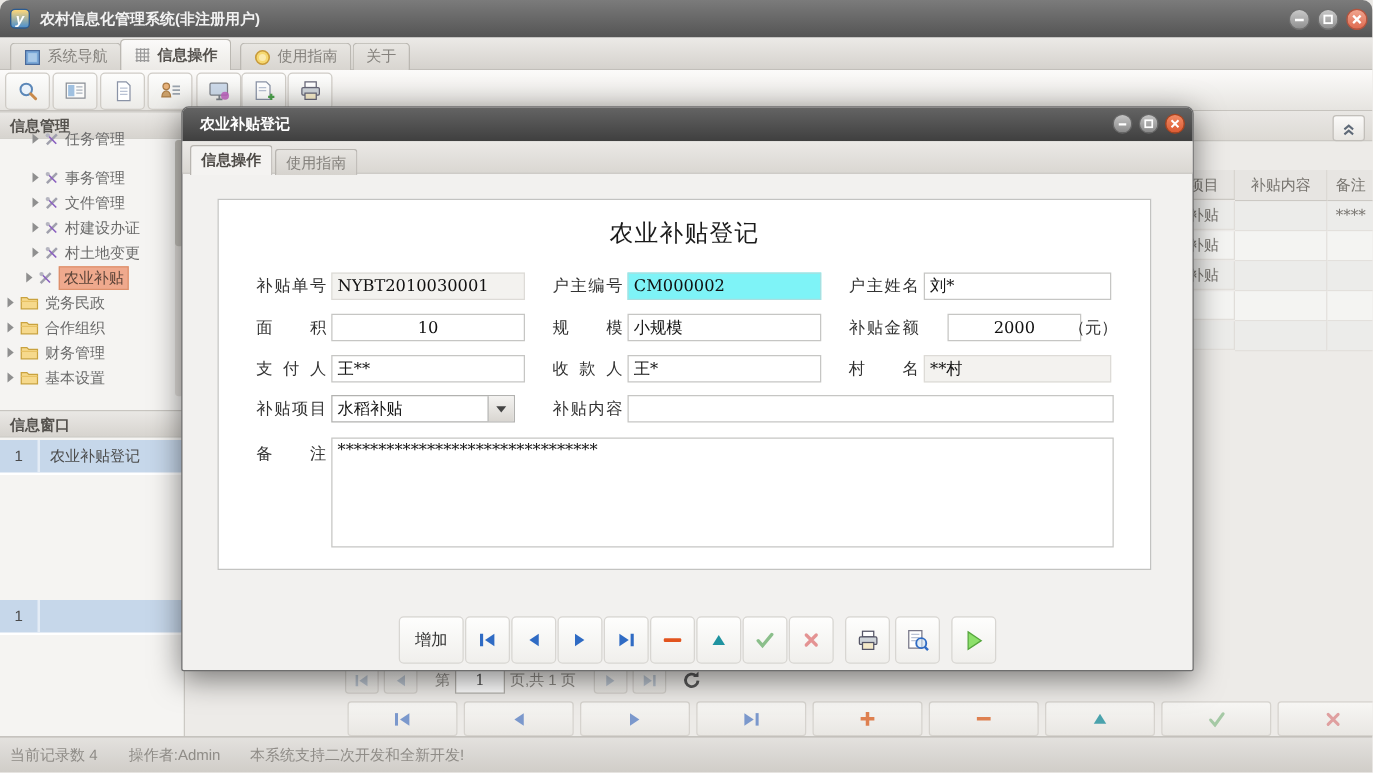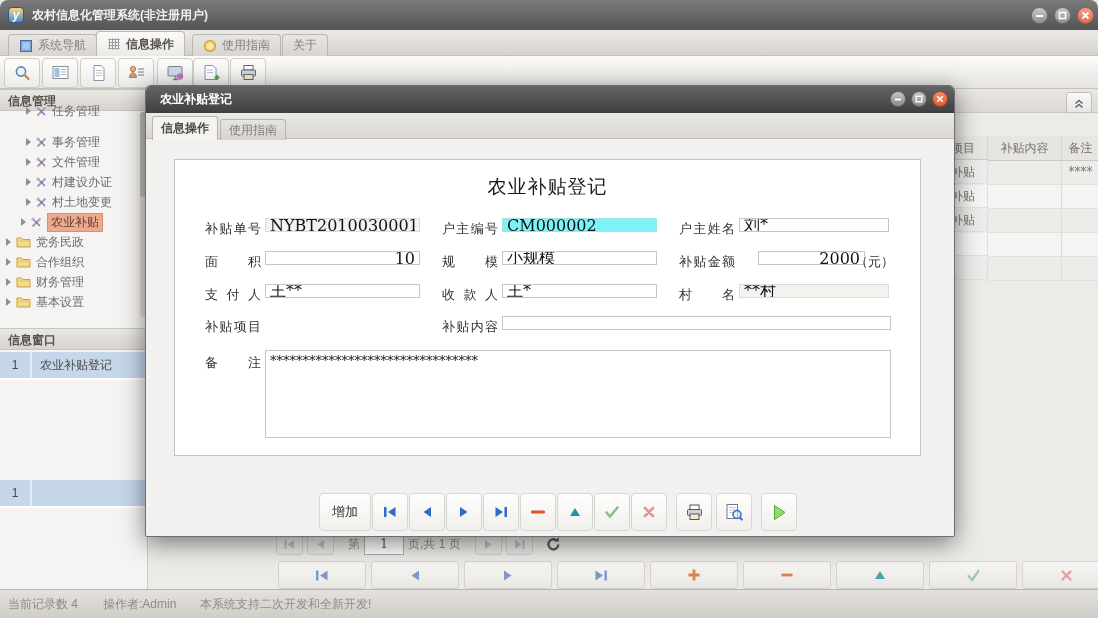--- a/index.html
+++ b/index.html
@@ -83,25 +83,25 @@
   .dcirc.close{background:linear-gradient(#f08a64,#dd5b33);border-color:#a8431f}
   .dtabs{left:0;top:27px;width:808px;height:26px;background:linear-gradient(#ebe9e6,#dad7d2);
     border-bottom:1px solid #c2bfba;box-sizing:border-box}
   .dtab{position:absolute;border:1px solid #b8b5b0;border-bottom:none;border-radius:3px 3px 0 0;
     display:flex;align-items:center;justify-content:center;cursor:pointer;color:#84817c;
     background:linear-gradient(#e6e4e0,#d6d3ce)}
   .dtab.active{background:#f4f3f1;color:#4e4b47;font-weight:bold}
   .formbox{left:28px;top:73px;width:747px;height:297px;background:#fff;border:1px solid #c3c3c1;box-sizing:border-box}
   .ftitle{left:0;top:14px;width:745px;text-align:center;font-size:19px;color:#1a1a1a;letter-spacing:1px}
   .flabel{width:56px;height:22px;line-height:22px;font-size:13px;color:#333;text-align-last:justify}
-  .finput{height:14px;border:1px solid #c6c6c4;background:#fff;box-sizing:border-box;padding:0 4px;
-    font-family:"DejaVu Serif",serif;font-size:16px;color:#111}
+  .finput{height:22px;border:1px solid #c6c6c4;background:#fff;box-sizing:border-box;padding:0 4px;
+    font-family:"DejaVu Serif",serif;font-size:13px;color:#111}
   .finput.ro{background:#f3f2ef;border-color:#dddbd7}
   .finput.cyan{background:#7ef3f7;border-color:#a8dfe0}
-  .finput.num{text-align:right}
+  .finput.num{text-align:center}
   .funit{height:22px;line-height:22px;font-size:13px;color:#333}
   .fselect{height:22px;border:1px solid #b2b2b0;background:#fff;box-sizing:border-box;display:flex;cursor:pointer}
   .fselect .val{flex:1;line-height:20px;padding-left:4px;font-size:13px;color:#111}
   .fselect .arrow{flex:0 0 20px;border-left:1px solid #b2b2b0;background:linear-gradient(#f4f3f1,#d9d6d1);
     display:flex;align-items:center;justify-content:center}
   .dn{width:0;height:0;border-top:5px solid #444;border-left:4px solid transparent;border-right:4px solid transparent}
   .ftextarea{border:1px solid #c6c6c4;background:#fff;box-sizing:border-box;padding:2px 4px;resize:none;
     font-family:"DejaVu Serif",serif;font-size:13px;color:#111;overflow:hidden}
   .dtoolbar{left:173px;top:407px;display:flex;gap:1px;align-items:center}
   .dbtn{width:34px;height:36px;border:1px solid #d8d6d2;border-radius:4px;background:linear-gradient(#fefefd,#f0efec);
@@ -528,20 +528,26 @@
     <div class="abs funit" style="left:680px;top:91px">（元）</div>
 
     <div class="abs flabel" style="left:30px;top:124px">支 付 人</div>
     <input class="abs finput" style="left: 90px; top: 124px; width: 155px;" value="王**">
     <div class="abs flabel" style="left:267px;top:124px">收 款 人</div>
     <input class="abs finput" style="left: 327px; top: 124px; width: 155px;" value="王*">
     <div class="abs flabel" style="left:504px;top:124px">村 名</div>
     <input class="abs finput ro" style="left: 564px; top: 124px; width: 150px;" readonly="" value="**村">
 
     <div class="abs flabel" style="left:30px;top:156px">补贴项目</div>
+    <div class="abs fselect" style="left:90px;top:156px;width:147px">
+      <span class="val">水稻补贴</span>
+      <span class="arrow">
+          <span class="dn"></span>
+        </span>
+    </div>
     <div class="abs flabel" style="left:267px;top:156px">补贴内容</div>
     <input class="abs finput" style="left: 327px; top: 156px; width: 389px;" value="">
 
     <div class="abs flabel" style="left:30px;top:192px">备 注</div>
     <textarea class="abs ftextarea" style="left: 90px; top: 190px; width: 626px; height: 88px;">********************************</textarea>
   </div>
 
   <div class="abs dtoolbar">
     <div class="dbtn wide">增加</div>
     <div class="dbtn">

